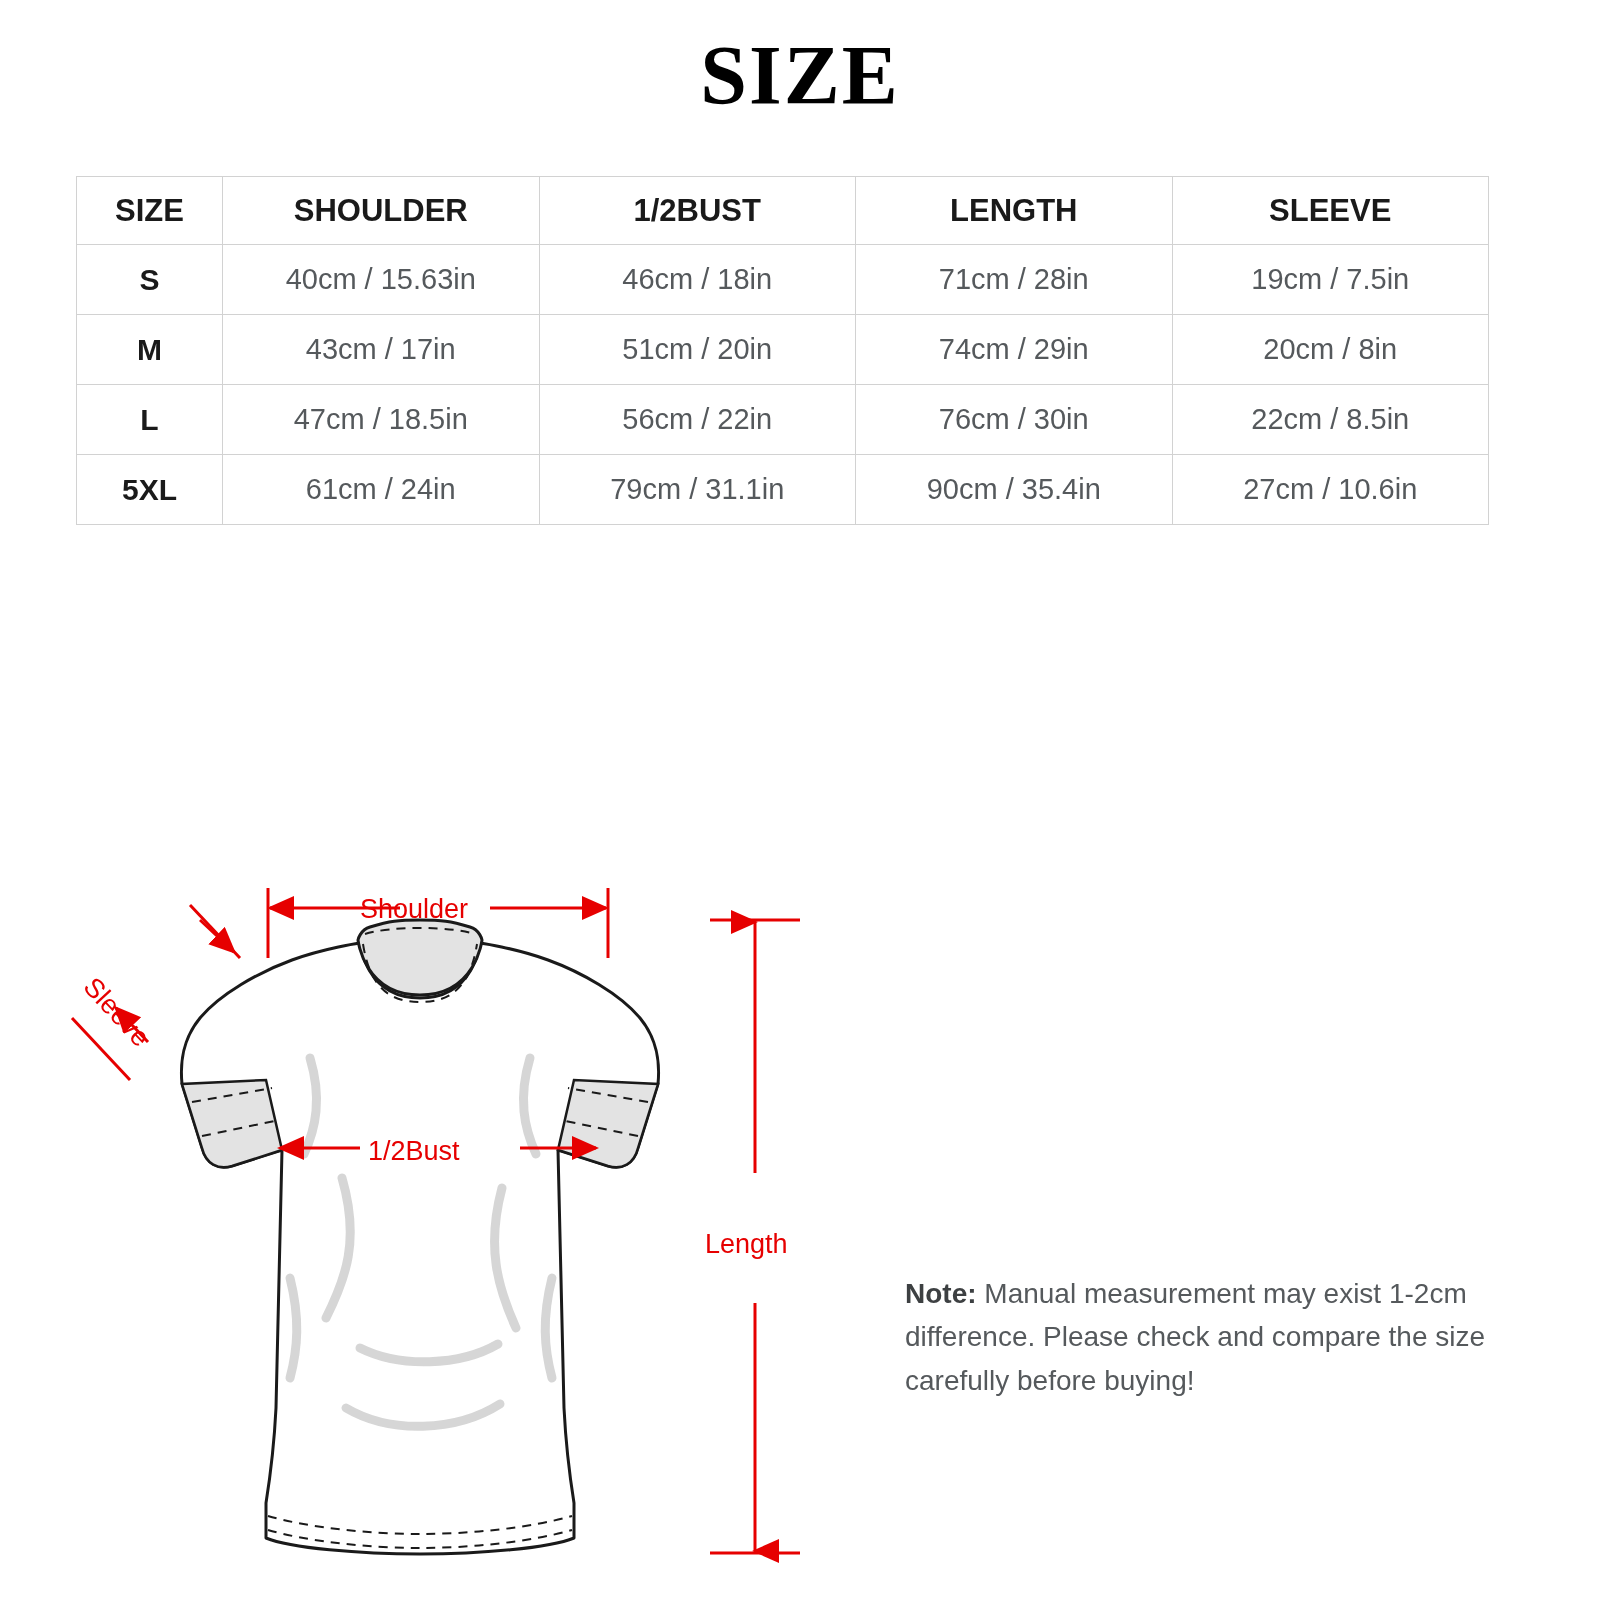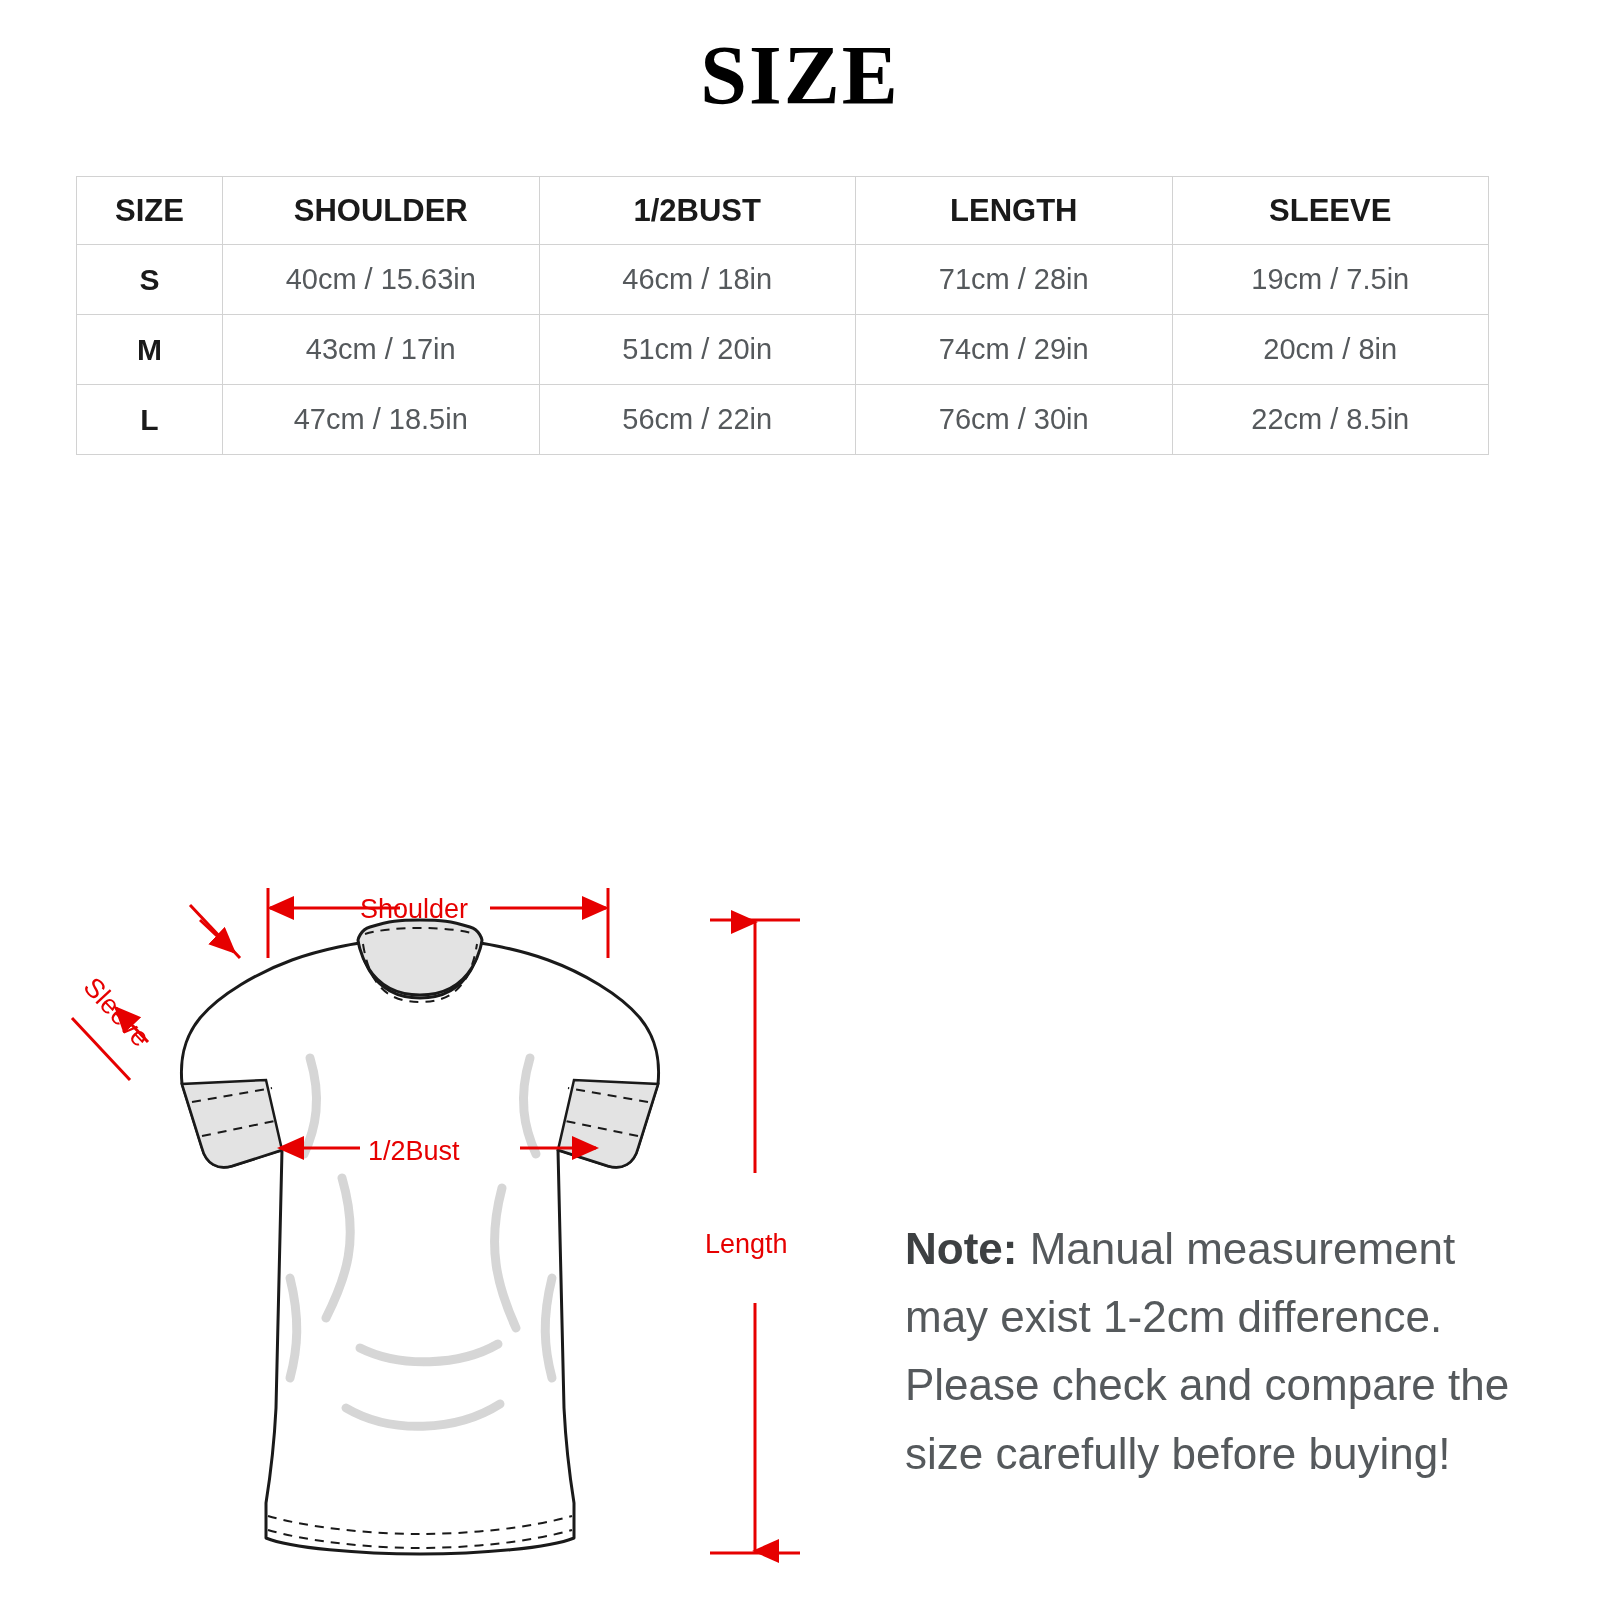--- a/index.html
+++ b/index.html
@@ -103,23 +103,23 @@
     left: 700px;
     top: 60px;
     width: 220px;
     height: 660px;
   }
 
   
   #note {
     position: absolute;
     left: 905px;
-    top: 1215px;
+    top: 1272px;
     width: 645px;
-    font-size: 44px;
+    font-size: 28px;
     line-height: 1.55;
     color: #55595c;
     font-family: "Liberation Sans", sans-serif;
   }
   #note b {
     color: #3d4042;
     font-weight: 700;
   }
 </style>
 </head>
@@ -158,20 +158,27 @@
       <td class="val-cell">51cm / 20in</td>
       <td class="val-cell">74cm / 29in</td>
       <td class="val-cell">20cm / 8in</td>
     </tr>
     <tr>
       <td class="size-cell">L</td>
       <td class="val-cell">47cm / 18.5in</td>
       <td class="val-cell">56cm / 22in</td>
       <td class="val-cell">76cm / 30in</td>
       <td class="val-cell">22cm / 8.5in</td>
+    </tr>
+    <tr>
+      <td class="size-cell">5XL</td>
+      <td class="val-cell">61cm / 24in</td>
+      <td class="val-cell">79cm / 31.1in</td>
+      <td class="val-cell">90cm / 35.4in</td>
+      <td class="val-cell">27cm / 10.6in</td>
     </tr>
   </tbody>
 </table>
 
 <div id="diagram">
 
   <svg id="shirt-svg" viewBox="0 0 800 740">
     <defs>
       <style>
         .outline { fill:#ffffff; stroke:#1a1a1a; stroke-width:3; stroke-linejoin:round; }

